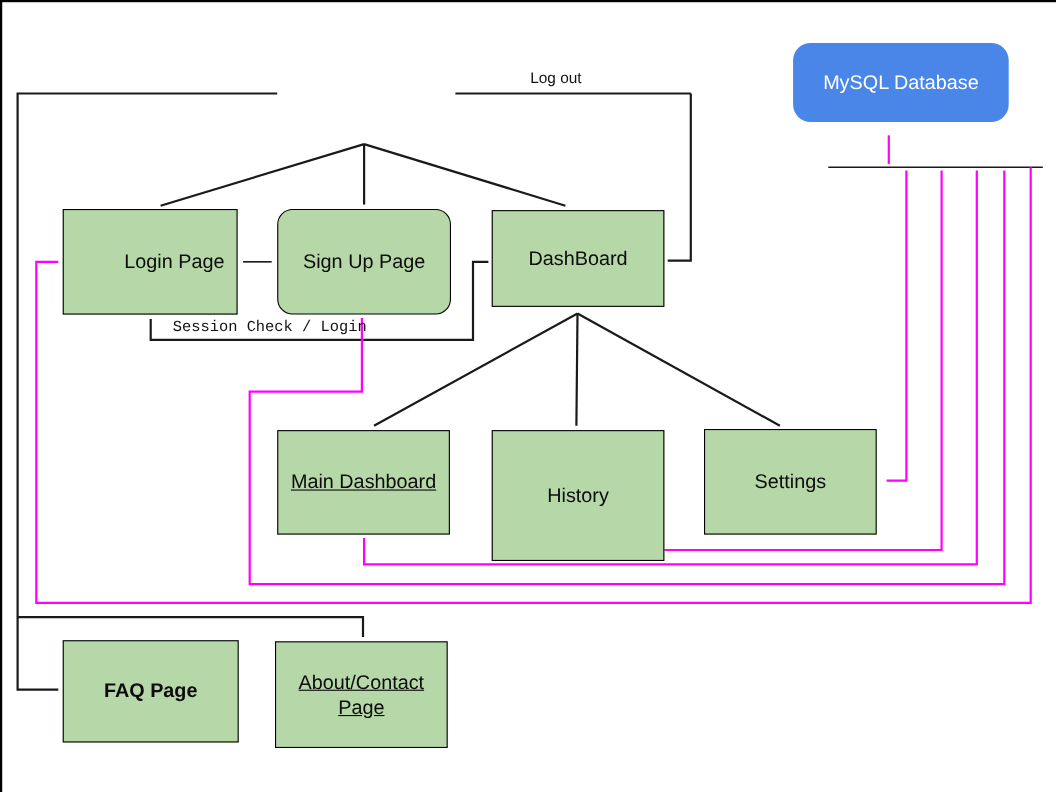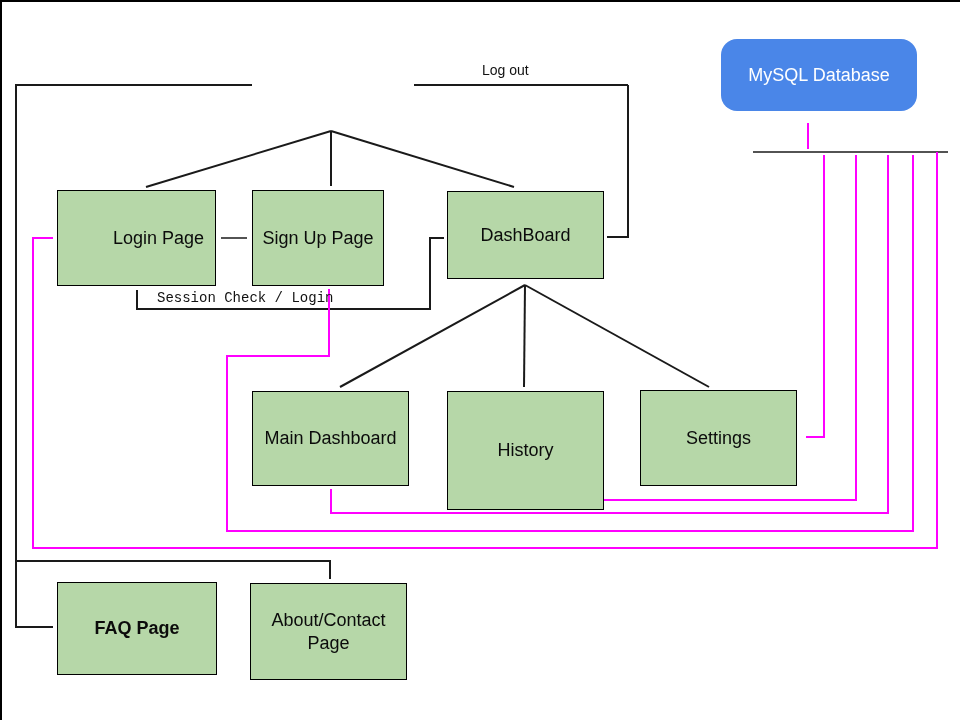--- a/index.html
+++ b/index.html
@@ -14,27 +14,27 @@
     background:#b6d7a8; border:1.5px solid #000;
     display:flex; align-items:center; justify-content:center;
     text-align:center; font-size:18px; color:#0b0b0b; line-height:1.25;
   }
   .node.db {
     background:#4a86e8; border:none; border-radius:16px; color:#ffffff;
   }
   .edge-label { position:absolute; font-size:14px; color:#111; white-space:nowrap; }
   .n-home     { left:252px; top:38px;  width:158px; height:93px; }
   .n-login    { left:57px;  top:190px; width:159px; height:96px;padding-left:44px; }
-  .n-signup   { left:252px; top:190px; width:132px; height:96px; }
+  .n-signup   { left:252px; top:190px; width:158px; height:96px;border-radius:14px; }
   .n-dash     { left:447px; top:191px; width:157px; height:88px; }
-  .n-maindash { left:252px; top:391px; width:157px; height:95px; }
+  .n-maindash { left:252px; top:391px; width:157px; height:95px;text-decoration:underline; }
   .n-history  { left:447px; top:391px; width:157px; height:119px; }
   .n-settings { left:640px; top:390px; width:157px; height:96px; }
   .n-faq      { left:57px;  top:582px; width:160px; height:93px;font-weight:bold; }
-  .n-about    { left:250px; top:583px; width:157px; height:97px; padding:0 16px; }
+  .n-about    { left:250px; top:583px; width:157px; height:97px; padding:0 16px;text-decoration:underline; }
   .n-mysql    { left:710px; top:39px;  width:196px; height:72px;margin-left:11px; }
   .l-logout   { left:482px; top:62px; }
   .l-session  { left:157px; top:290px;font-family:Liberation Mono, monospace; }
   svg.wires { position:absolute; left:0; top:0; width:960px; height:720px; }
   svg.wires path { fill:none; }
   .blk { stroke:#1a1a1a; stroke-width:2px; }
   .blk-thin { stroke:#1a1a1a; stroke-width:1.5px; }
   .mag { stroke:#ff00ff; stroke-width:2px; }
 </style>
 </head>

